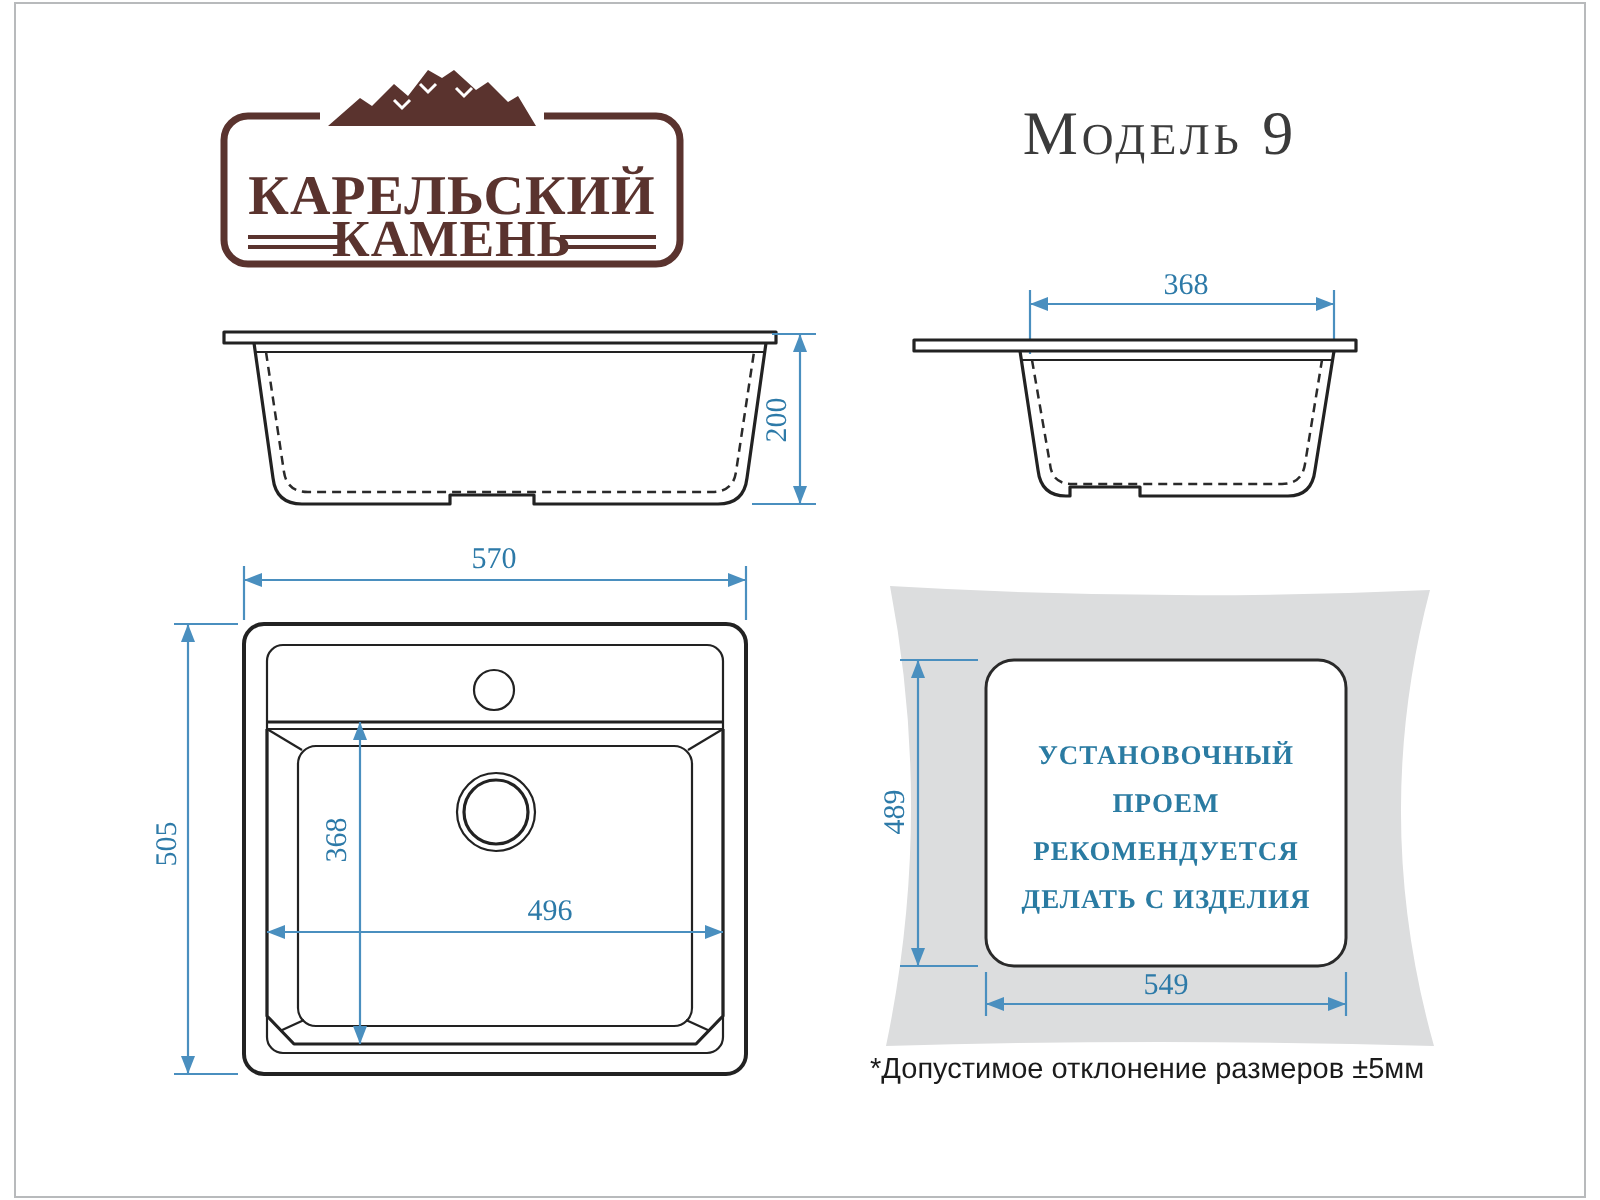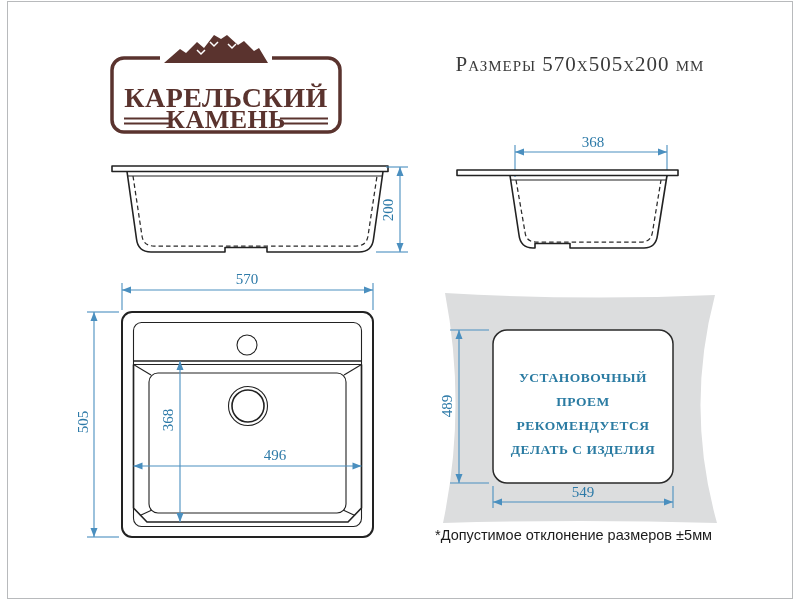--- a/index.html
+++ b/index.html
@@ -58,21 +58,21 @@
     <line x1="24" y1="98.5" x2="72" y2="98.5" class="brand-line"></line>
     <line x1="24" y1="103.5" x2="72" y2="103.5" class="brand-line"></line>
   </g>
   <g>
     <line x1="180" y1="98.5" x2="228" y2="98.5" class="brand-line"></line>
     <line x1="180" y1="103.5" x2="228" y2="103.5" class="brand-line"></line>
   </g>
 </svg>
 
 <div class="abs title-block">
-  <div class="size-line">Размеры 570x505x200 мм</div>
+  <div class="model-title">Модель 9</div>
 </div>
 
 <svg class="abs" style="left:95px;top:140px;" width="335" height="140" viewBox="0 0 335 140">
   <rect x="17" y="26" width="276" height="5.5" class="draw fill-white"></rect>
   <line x1="32" y1="36" x2="288" y2="36" class="draw draw-thin"></line>
   <path d="M32,31.5 L41.5,99 Q43,112 56,112 L130,112 L130,107.5 L172,107.5 L172,112 L264,112 Q277,112 278.5,99 L288,31.5" class="draw"></path>
   <path d="M38,36 L47,96 Q48.5,106 59,106 L261,106 Q271.5,106 273,96 L282,36" class="dashed"></path>
   <g>
     <line x1="291" y1="27" x2="313" y2="27" class="dim-line"></line>
     <line x1="281" y1="112" x2="313" y2="112" class="dim-line"></line>

